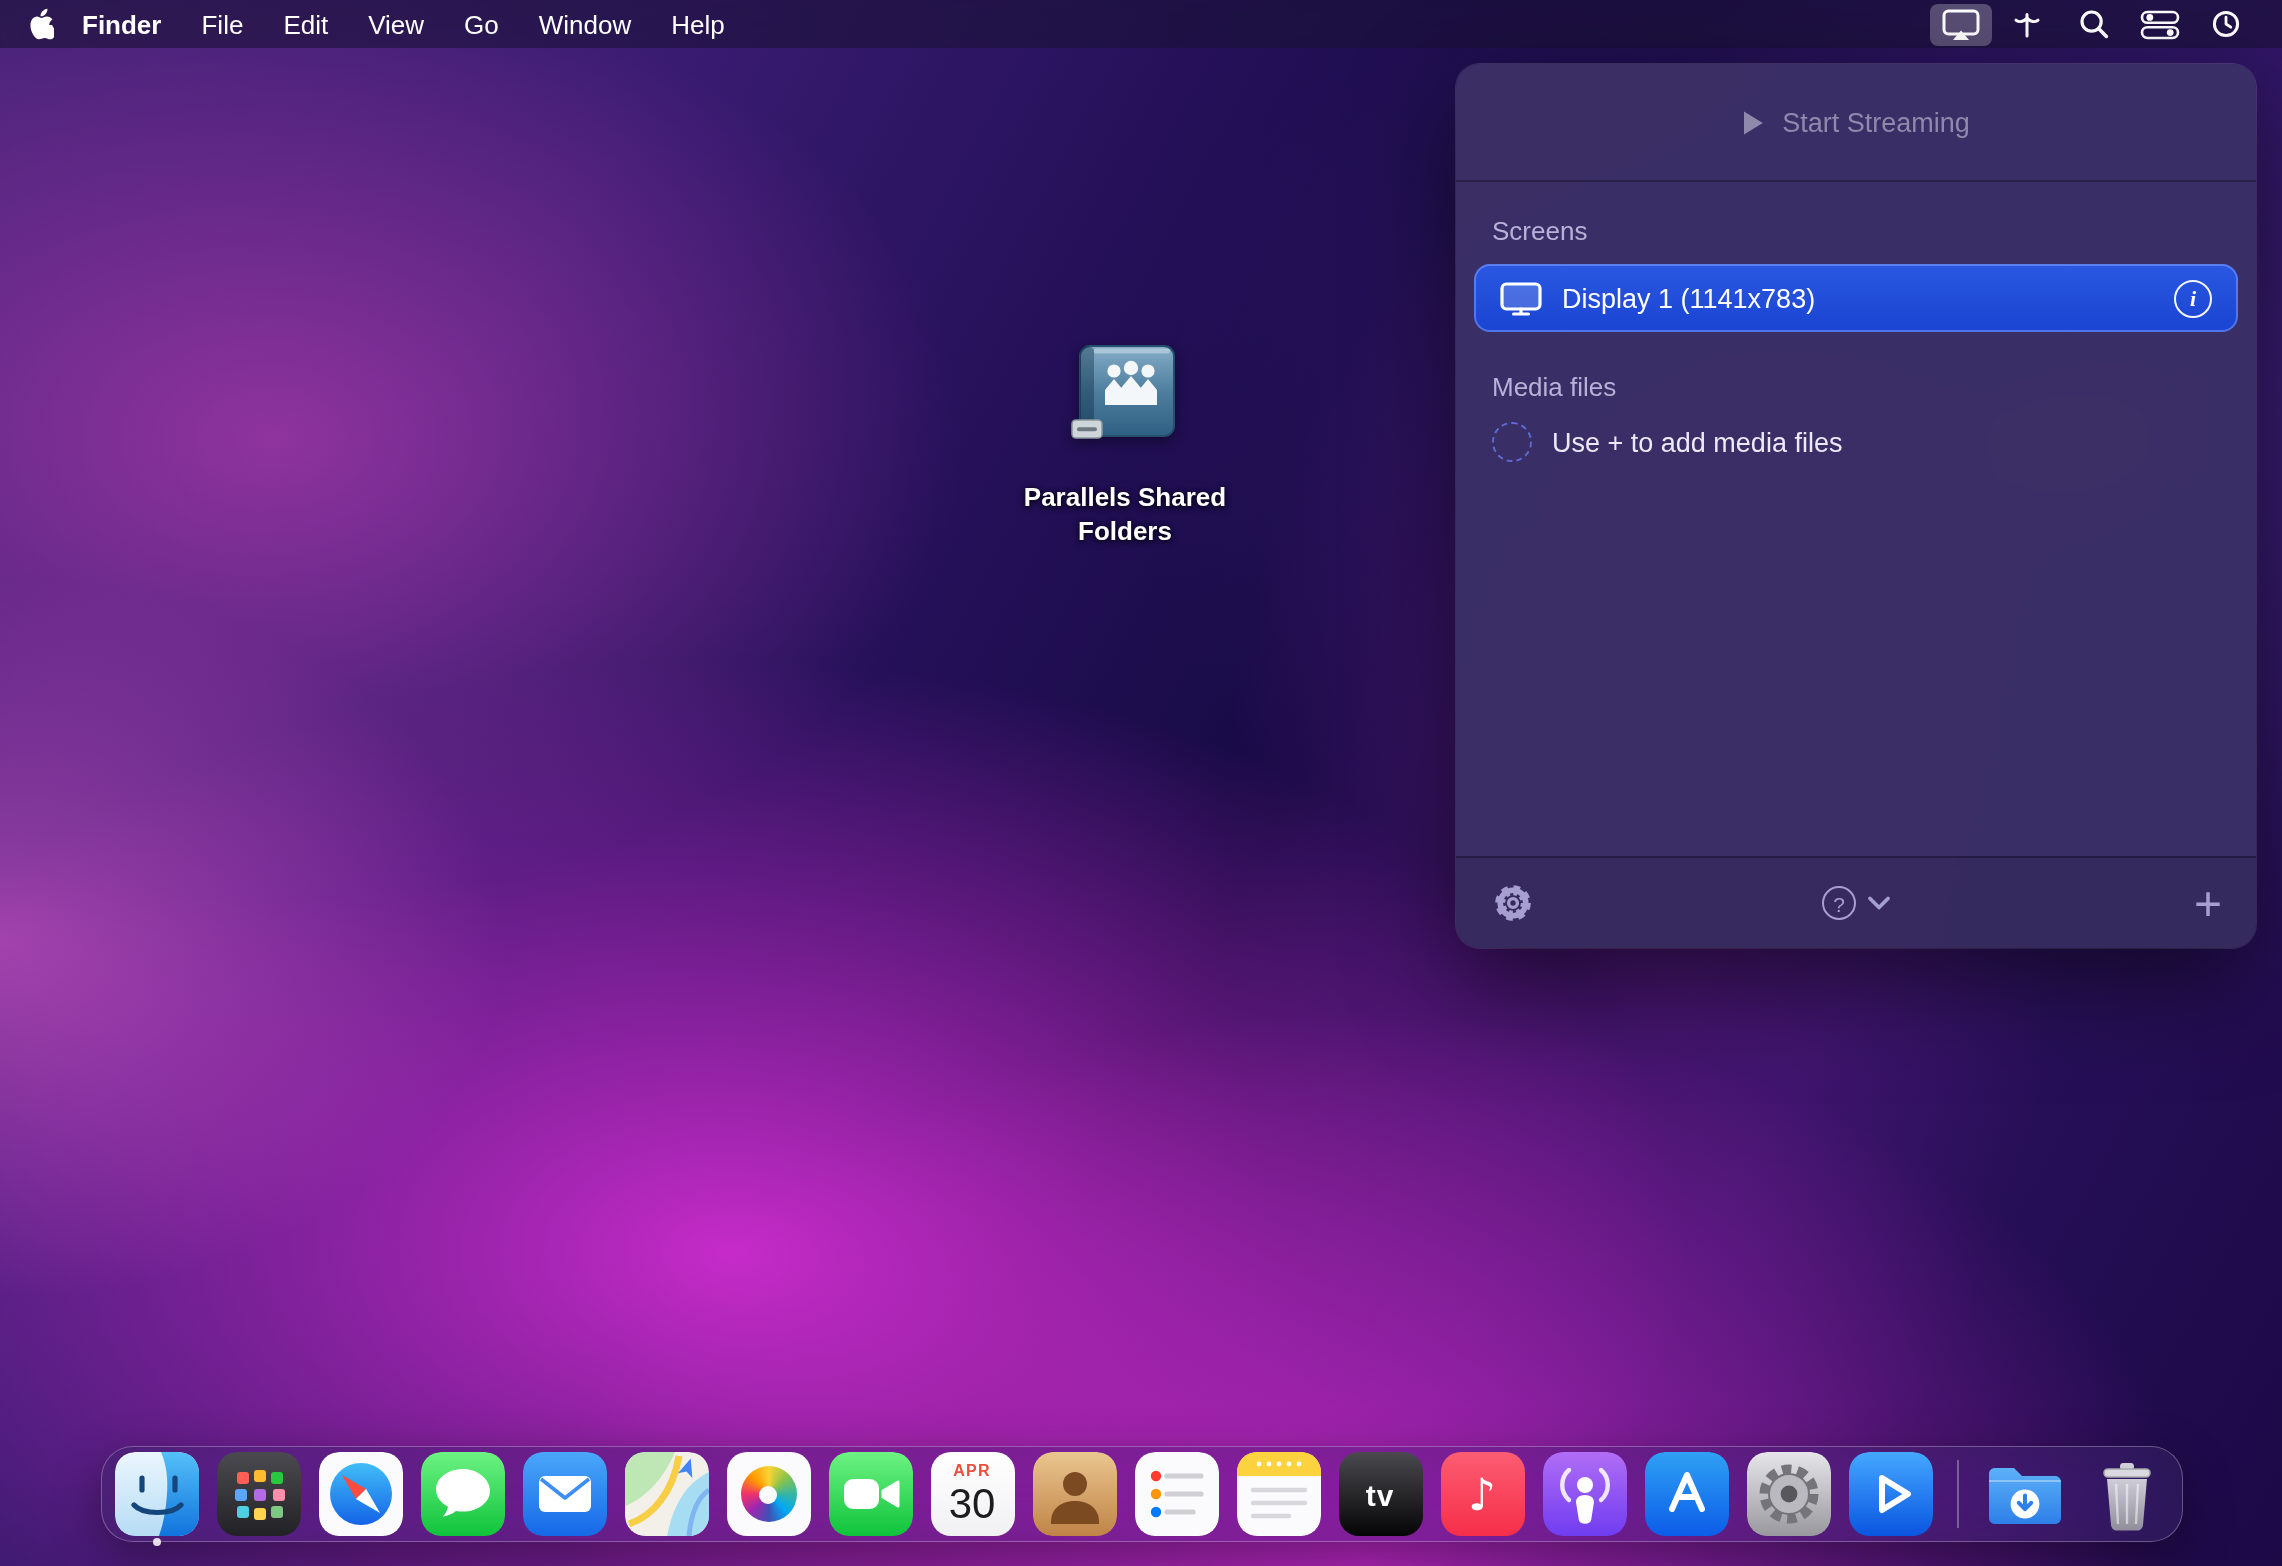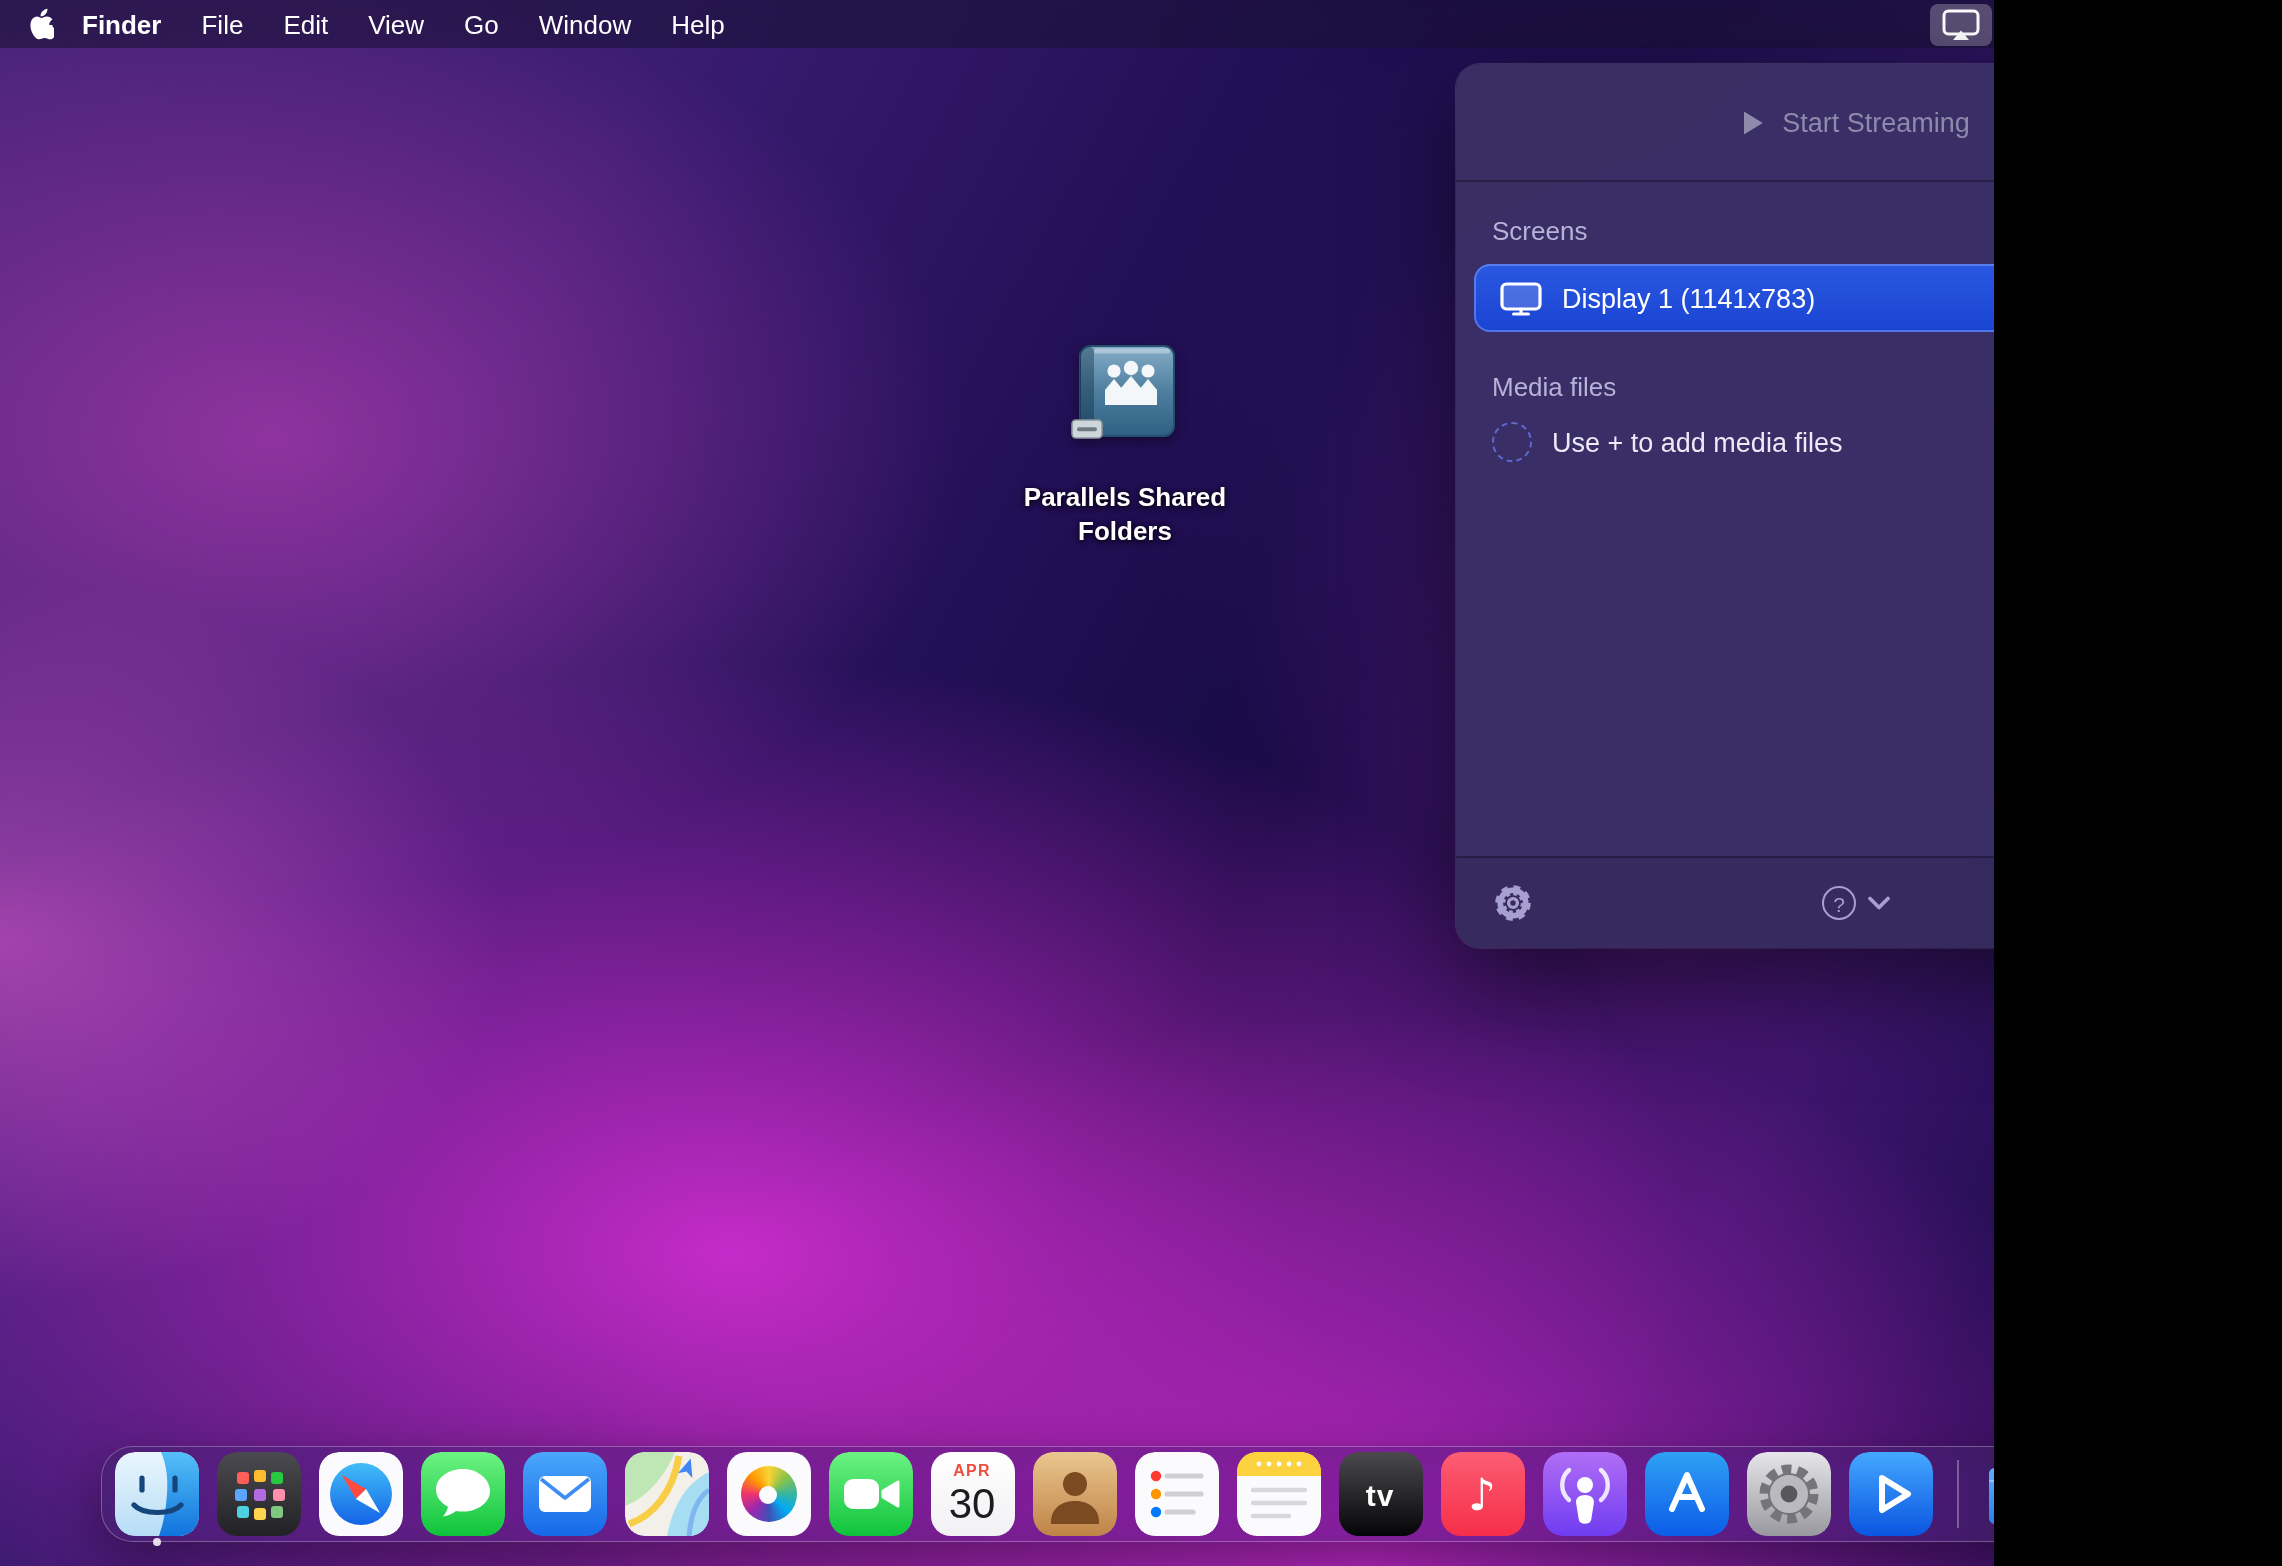--- a/index.html
+++ b/index.html
@@ -1,16 +1,16 @@
 <!DOCTYPE html>
 <html><head>
 <meta charset="utf-8">
 <style>
   html,body{margin:0;padding:0;background:#000;}
-  #viewport{width:1994px;height:1566px;overflow:hidden;position:relative;}
+  #viewport{width:2282px;height:1566px;overflow:hidden;position:relative;}
   #stage{width:1141px;height:783px;transform:scale(2);transform-origin:0 0;position:relative;
          font-family:"Liberation Sans",sans-serif;-webkit-font-smoothing:antialiased;}
 
   
   .wallpaper{position:absolute;inset:0;background:
     radial-gradient(540px 360px at 12% 28%, rgba(224,72,202,0.50), rgba(224,72,202,0) 64%),
     radial-gradient(420px 300px at 0% 60%,  rgba(238,96,214,0.55), rgba(238,96,214,0) 60%),
     radial-gradient(760px 470px at 32% 80%, rgba(226,48,221,0.85), rgba(226,48,221,0) 63%),
     radial-gradient(620px 420px at 60% 100%,rgba(208,40,205,0.75), rgba(208,40,205,0) 66%),
     radial-gradient(300px 520px at 72% 55%, rgba(150,34,170,0.35), rgba(150,34,170,0) 70%),

